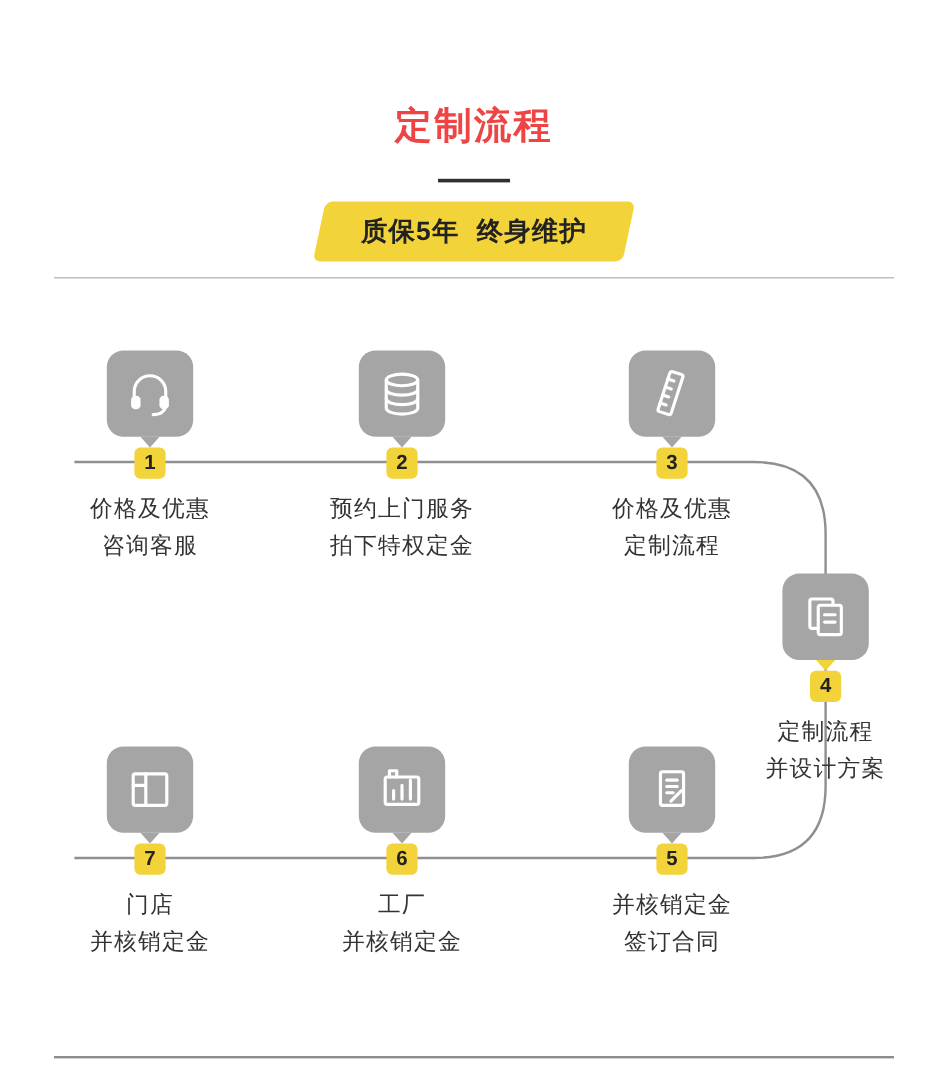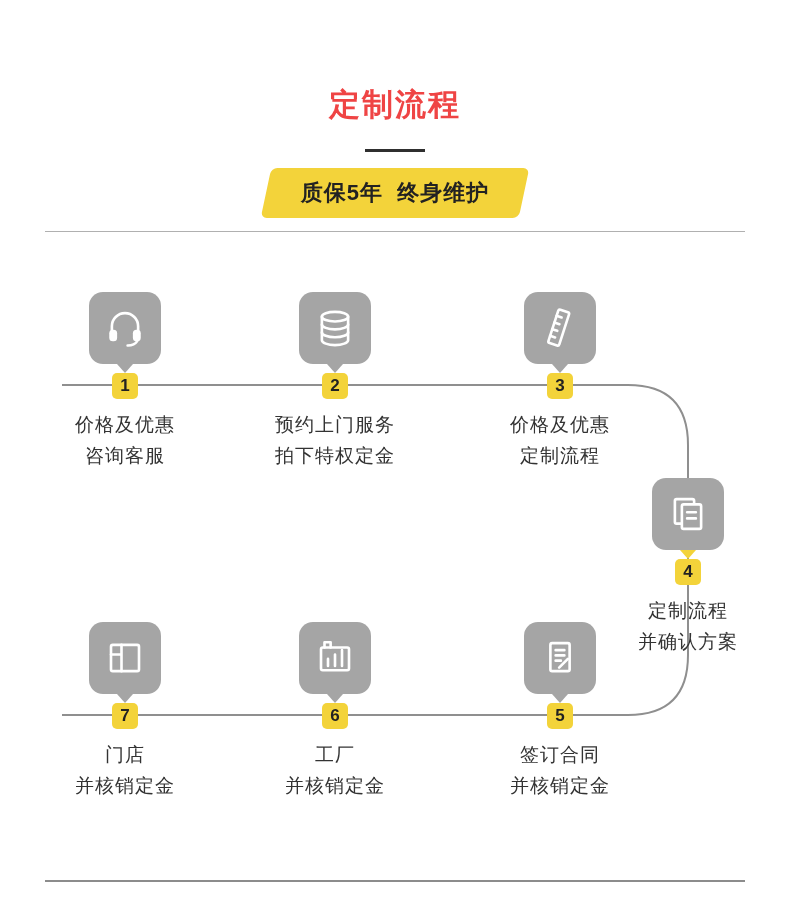--- a/index.html
+++ b/index.html
@@ -148,37 +148,37 @@
       <svg viewBox="0 0 48 48" width="42" height="42">
         <rect x="9" y="7" width="22" height="28" rx="2"></rect>
         <rect x="17" y="13" width="22" height="28" rx="2" fill="#A5A5A5"></rect>
         <path d="M23 22 h10 M23 29 h10"></path>
       </svg>
     </div>
     <div class="tail yellow"></div>
     <div class="num">4</div>
     <div class="label">
       <div>定制流程</div>
-      <div>并确认方案</div>
+      <div>并设计方案</div>
     </div>
   </div>
 
   <div class="step step-5">
     <div class="icon-box">
       <svg viewBox="0 0 48 48" width="42" height="42">
         <rect x="13" y="7" width="22" height="32" rx="2"></rect>
         <path d="M19 15 h10 M19 21 h10 M19 27 h6"></path>
         <path d="M23 35 l10 -10"></path>
       </svg>
     </div>
     <div class="tail"></div>
     <div class="num">5</div>
     <div class="label">
+      <div>并核销定金</div>
       <div>签订合同</div>
-      <div>并核销定金</div>
     </div>
   </div>
 
   <div class="step step-6">
     <div class="icon-box">
       <svg viewBox="0 0 48 48" width="42" height="42">
         <rect x="8" y="12" width="32" height="26" rx="2"></rect>
         <path d="M12 12 v-6 h7 v6"></path>
         <path d="M16 33 v-8 M24 33 v-13 M32 33 v-18"></path>
       </svg>

